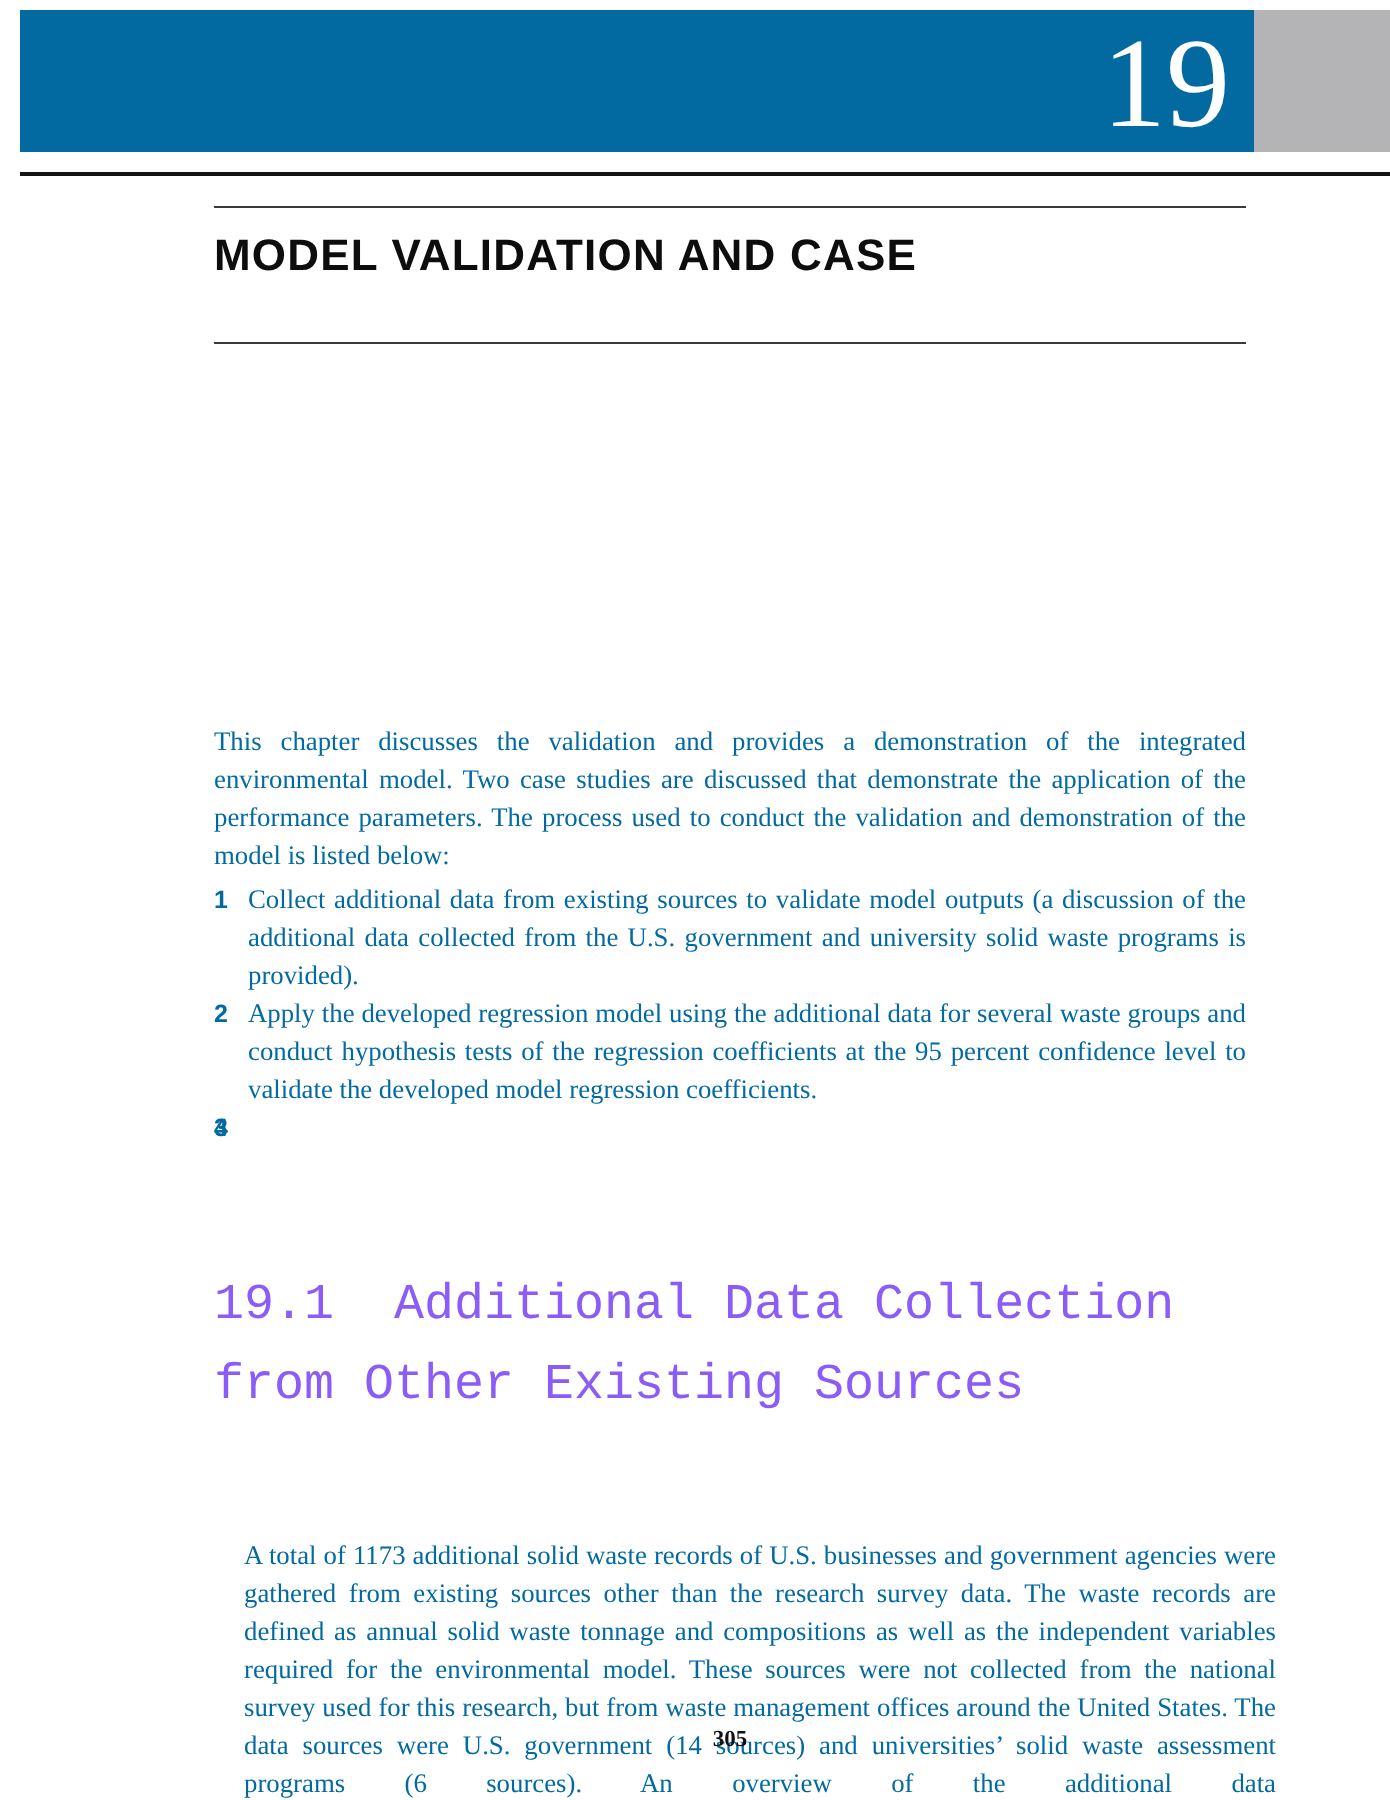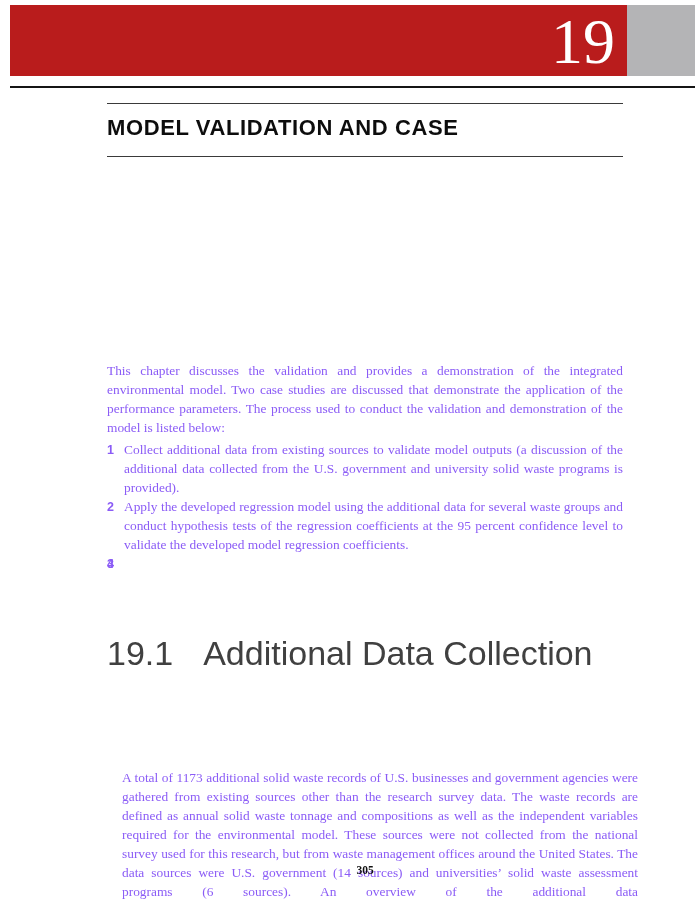--- a/index.html
+++ b/index.html
@@ -15,21 +15,21 @@
     color: #111;
   }
 
   
   .banner {
     position: absolute;
     top: 5px;
     left: 10px;
     width: 617px;
     height: 71px;
-    background: #b91c1c;
+    background: #0369a1;
     display: flex;
     justify-content: flex-end;
     align-items: flex-end;
   }
   .banner-number {
     font-family: "Liberation Serif", serif;
     font-size: 64px;
     line-height: 62px;
     color: #ffffff;
     padding: 0 12px 3px 0;
@@ -53,37 +53,37 @@
   }
 
   
   .chapter-title {
     position: absolute;
     top: 103px;
     left: 107px;
     width: 516px;
     border-top: 1px solid #3a3a3a;
     border-bottom: 1px solid #3a3a3a;
-    padding: 6px 0 10px 0;
+    padding: 6px 0 25px 0;
   }
   .chapter-title .title-line {
     font-family: "Liberation Sans", sans-serif;
     font-weight: bold;
     font-size: 22px;
     line-height: 36px;
     letter-spacing: 0.6px;
     color: #0d0d0d;
   }
 
   
   .body-text {
     font-family: "Liberation Serif", serif;
     font-size: 13.4px;
     line-height: 19px;
-    color: #8b5cf6;
+    color: #0369a1;
     text-align: justify;
   }
   .intro {
     position: absolute;
     top: 348px;
     left: 107px;
     width: 516px;
   }
   .process-list {
     position: absolute;
@@ -103,25 +103,25 @@
     font-weight: bold;
     font-size: 12.5px;
   }
 
   
   .section-heading {
     position: absolute;
     top: 633px;
     left: 107px;
     width: 516px;
-    font-family: Liberation Sans, sans-serif;
-    font-size: 34px;
+    font-family: Liberation Mono, monospace;
+    font-size: 25px;
     line-height: 40px;
     font-weight: 400;
-    color: #404040;
+    color: #8b5cf6;
   }
   .section-number { margin-right: 30px; }
 
   .para2 {
     position: absolute;
     top: 720px;
     left: 122px;
     width: 516px;
     text-align-last: justify;
     margin-top: 48px;
@@ -170,19 +170,20 @@
     </div>
     <div class="list-item">
       <span class="list-num">4</span>
     </div>
   </div>
 
   <div class="section-heading">
     <div>
       <span class="section-number">19.1</span><span>Additional Data Collection</span>
     </div>
+    <div>from Other Existing Sources</div>
   </div>
 
   <p class="para2 body-text">A total of 1173 additional solid waste records of U.S. businesses and government agencies were gathered from existing sources other than the research survey data. The waste records are defined as annual solid waste tonnage and compositions as well as the independent variables required for the environmental model. These sources were not collected from the national survey used for this research, but from waste management offices around the United States. The data sources were U.S. government (14 sources) and universities’ solid waste assessment programs (6 sources). An overview of the additional data</p>
 
   <div class="page-number">305</div>
 
 </div>
 
 </body></html>

